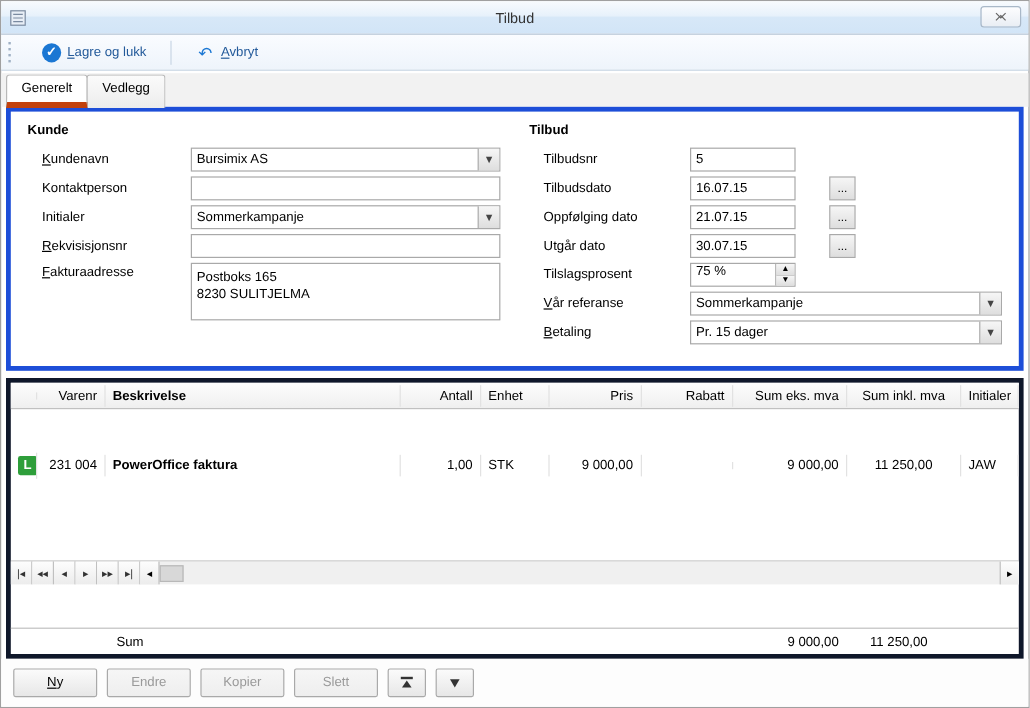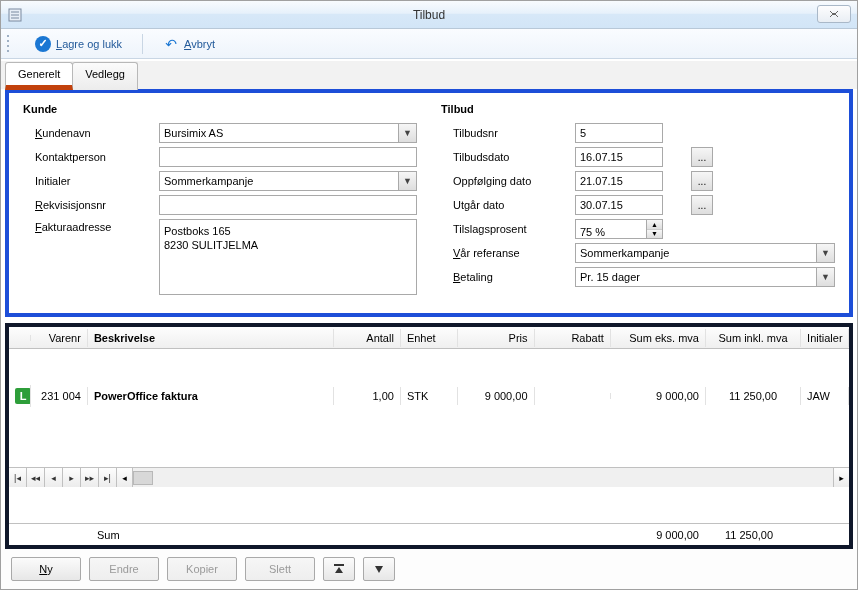--- a/index.html
+++ b/index.html
@@ -146,35 +146,35 @@
     padding: 0 0 0 4px;
   }
   .combo-arrow {
     width:18px; height:18px;
     border-left:1px solid #a9a9a9;
     background: linear-gradient(to bottom,#f6f6f6,#dedede);
     display:flex; align-items:center; justify-content:center;
     font-size:9px; color:#444;
   }
   .textarea {
-    height: 76px; padding: 4px; line-height:1.3;
+    height: 48px; padding: 4px; line-height:1.3;
     white-space: pre-line;
   }
   .date-input { height:20px; padding:0 4px; width:88px; display:flex; align-items:center; }
   .ellipsis-btn {
     width:22px; height:20px;
     border:1px solid #a9a9a9;
     background: linear-gradient(to bottom,#f6f6f6,#dedede);
     display:flex; align-items:center; justify-content:center;
     cursor:pointer;
     font-size:10px;
     margin-left:4px;
   }
   .spin-wrap {
-    height:20px; width:88px; display:flex; align-items:flex-end; justify-content:space-between;
+    height:20px; width:88px; display:flex; align-items:flex-start; justify-content:space-between;
     padding-left:4px;
   }
   .spin-arrows {
     width:16px; height:18px; border-left:1px solid #a9a9a9;
     display:flex; flex-direction:column;
   }
   .spin-arrows div {
     flex:1; display:flex; align-items:center; justify-content:center;
     font-size:7px; background:linear-gradient(to bottom,#f6f6f6,#dedede);
     border-bottom:1px solid #ccc; cursor:pointer;

